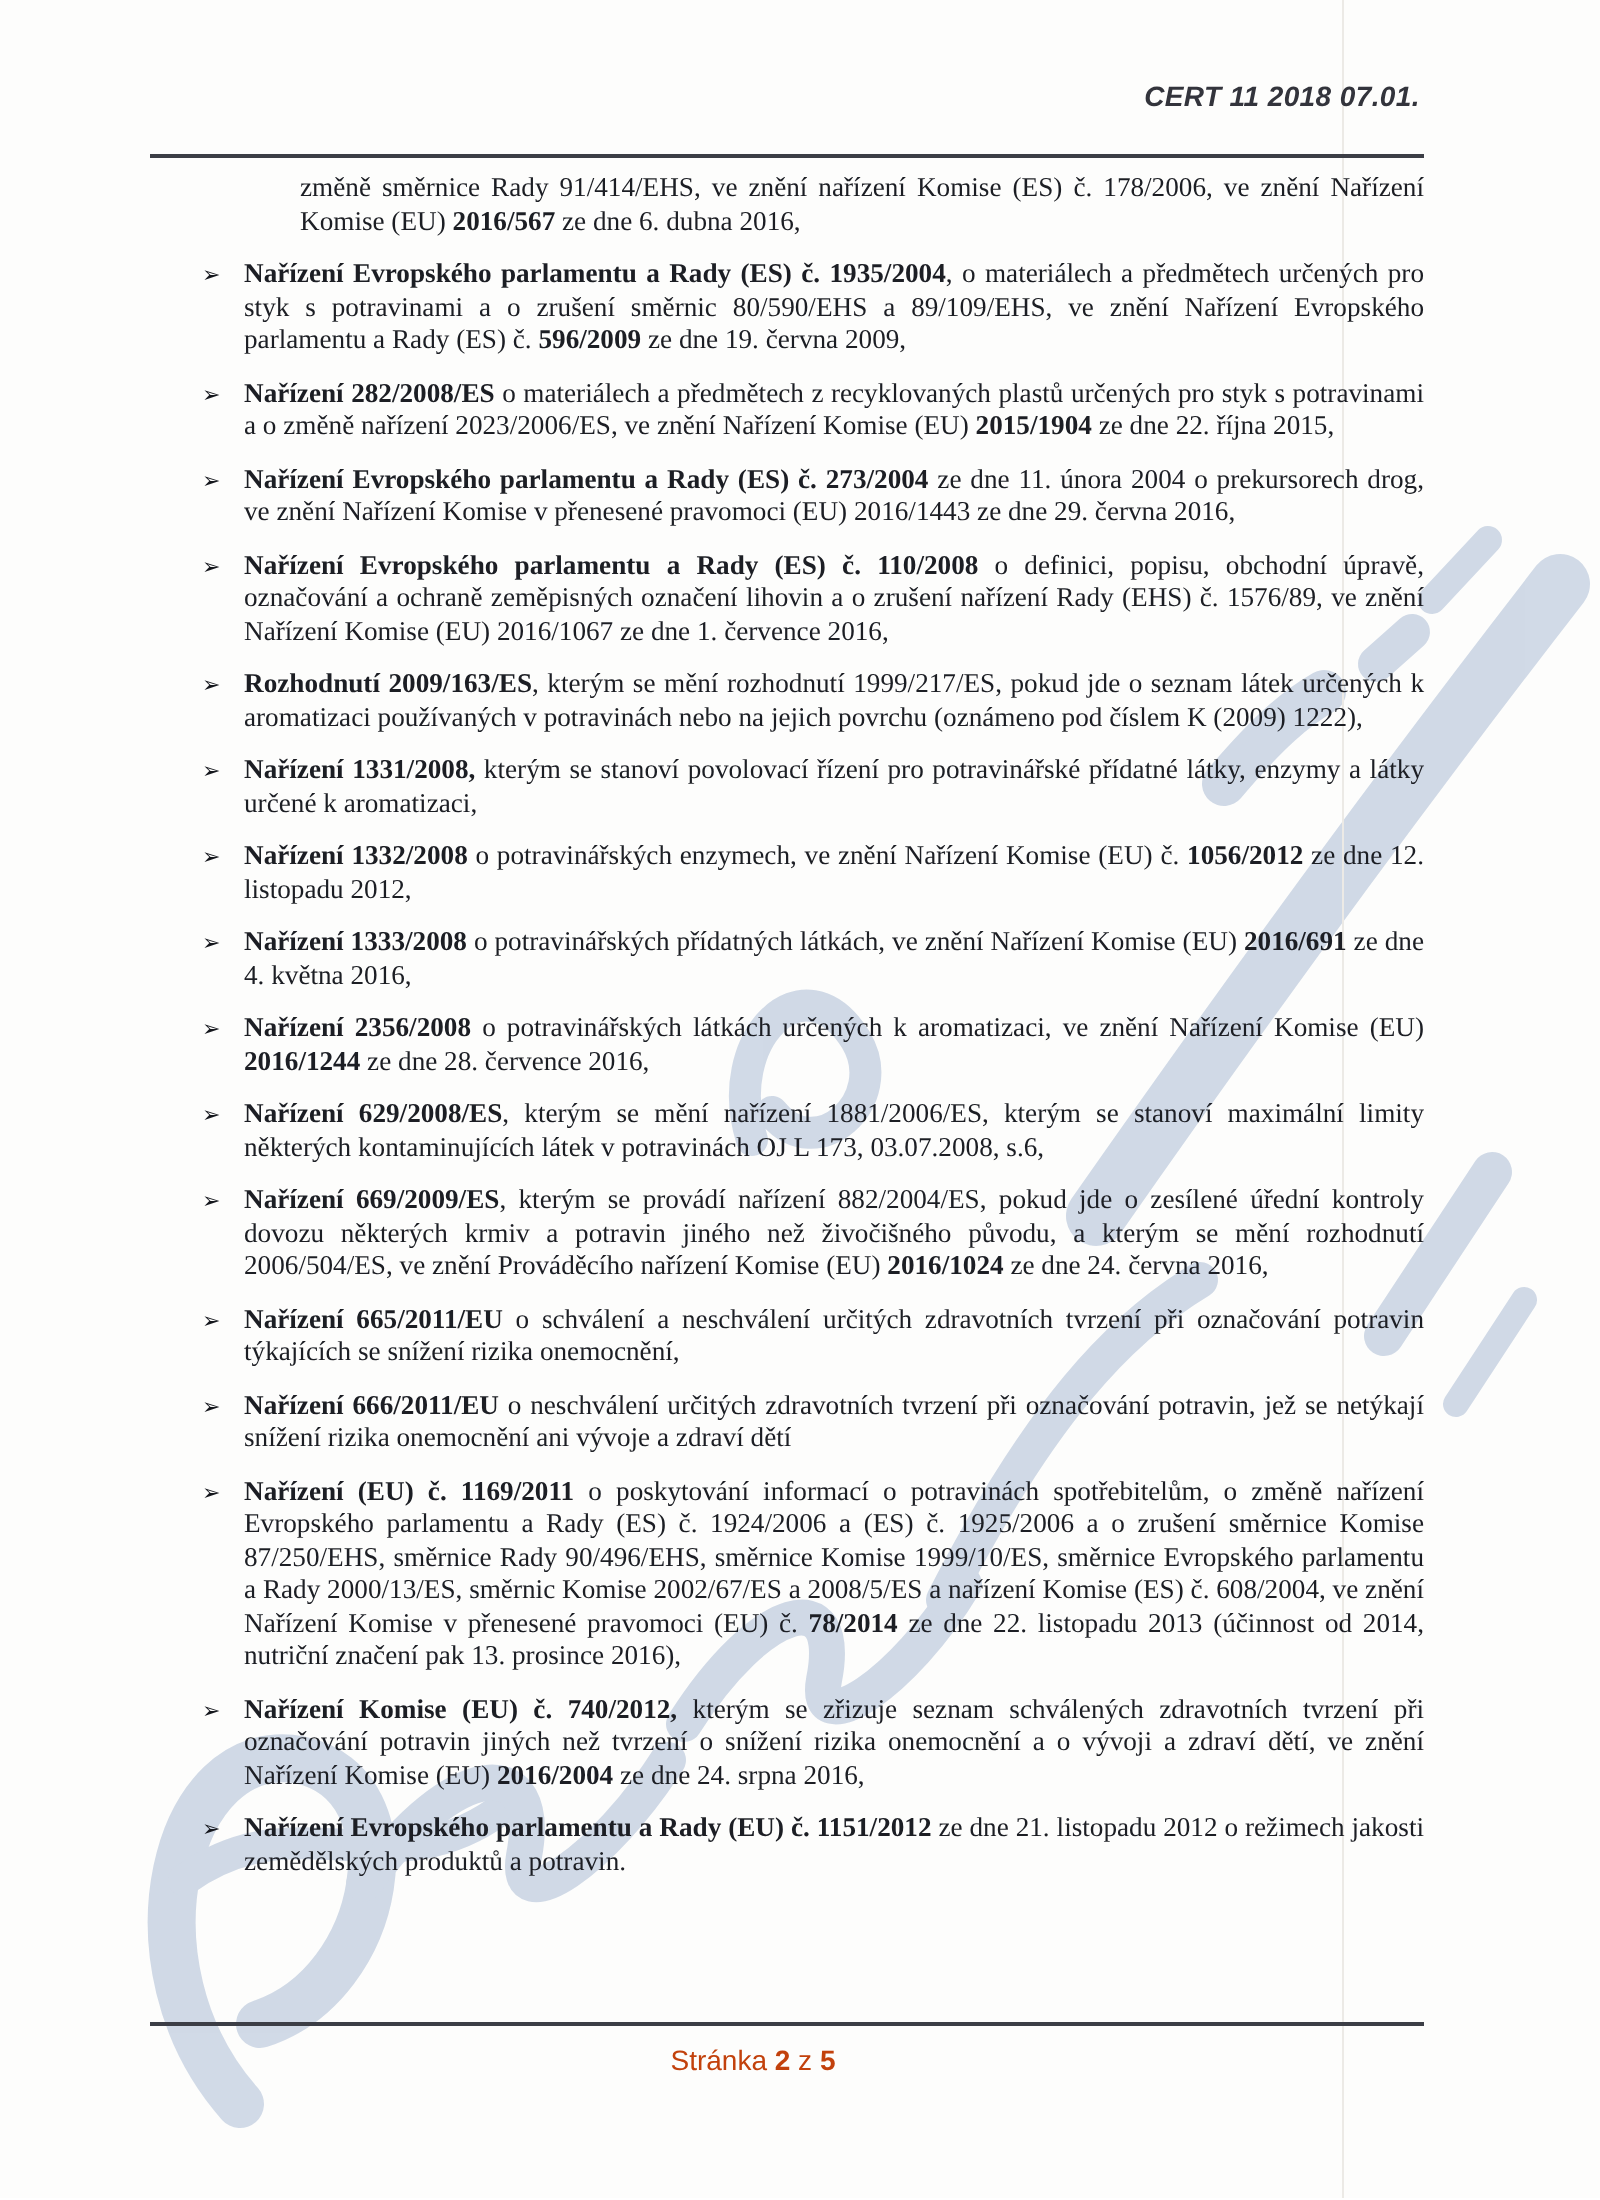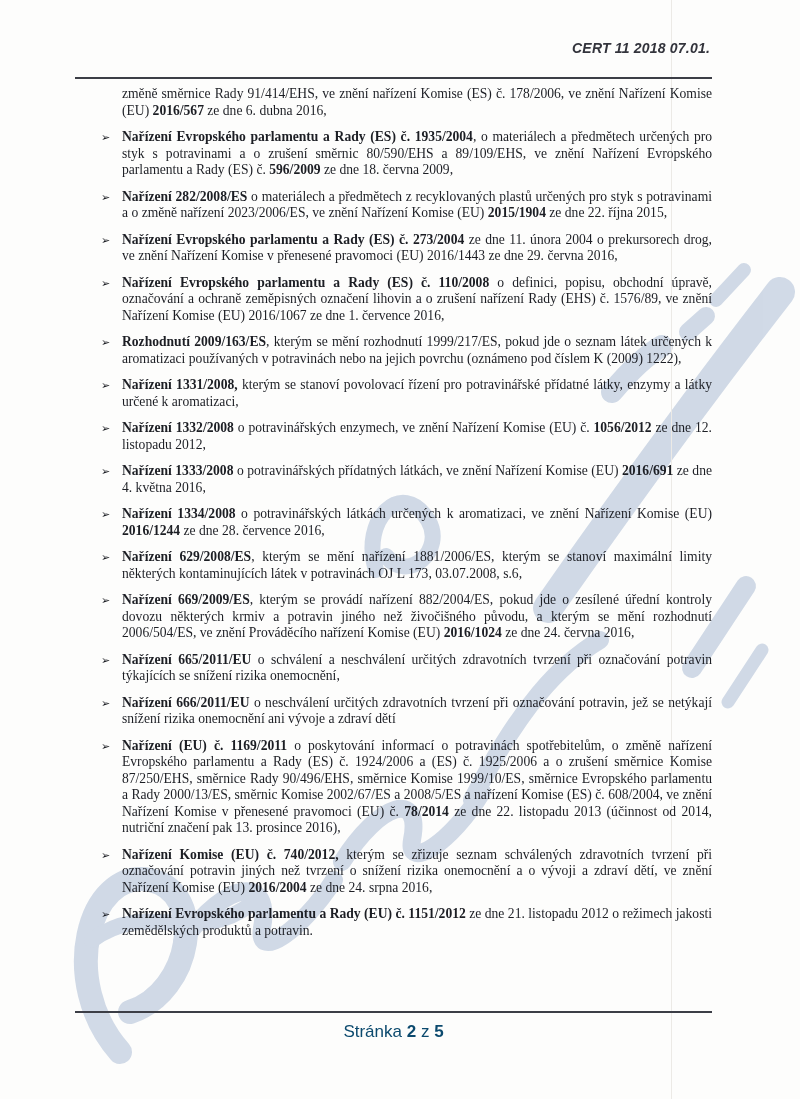--- a/index.html
+++ b/index.html
@@ -30,34 +30,34 @@
   .rule{
     position:absolute; left:75px; width:637px; height:2px;
     background:var(--rule); z-index:3;
   }
   .rule-top{top:77px;}
   .rule-bottom{top:1011px;}
   .content{
     position:absolute; left:122px; top:86px; width:590px; z-index:3;
     font-size:13.6px; line-height:16.5px; text-align:justify;
   }
-  .intro{margin-bottom:10px;}
+  .intro{margin-bottom:10px;margin-left:28px;}
   .item{position:relative; margin-bottom:10px;}
   .marker{
     position:absolute; left:-21px; top:1px;
     font-family:"DejaVu Sans", sans-serif;
     font-size:11px; line-height:16.5px; color:#14161c;
   }
   .itext{display:block;}
   .b{font-weight:bold;}
   .page-footer{
-    position:absolute; top:1022px; left:75px; width:637px; z-index:3;
+    position:absolute; top:1022px; left:58px; width:637px; z-index:3;
     text-align:center;
     font-family:"Liberation Sans", sans-serif;
-    font-size:17px; color:#0c4a6e;
+    font-size:14px; color:#c2410c;
   }
 </style>
 </head>
 <body>
 
 <div class="page">
 
   <svg class="watermark" viewBox="0 0 800 1100" xmlns="http://www.w3.org/2000/svg" aria-hidden="true">
     <g fill="none" stroke="#ccd6e4" stroke-linecap="round" opacity="0.9">
 
@@ -83,21 +83,21 @@
 
   <div class="doc-code">CERT 11 2018 07.01.</div>
 
   <div class="rule rule-top"></div>
 
   <div class="content">
     <p class="intro"><span>změně směrnice Rady 91/414/EHS, ve znění nařízení Komise (ES) č. 178/2006, ve znění Nařízení Komise (EU) </span><span class="b">2016/567</span><span> ze dne 6. dubna 2016,</span></p>
     <div>
         <div class="item">
           <span class="marker">➢</span>
-          <p class="itext"><span class="b">Nařízení Evropského parlamentu a Rady (ES) č. 1935/2004</span><span>, o materiálech a předmětech určených pro styk s potravinami a o zrušení směrnic 80/590/EHS a 89/109/EHS, ve znění Nařízení Evropského parlamentu a Rady (ES) č. </span><span class="b">596/2009</span><span> ze dne 18. června 2009,</span></p>
+          <p class="itext"><span class="b">Nařízení Evropského parlamentu a Rady (ES) č. 1935/2004</span><span>, o materiálech a předmětech určených pro styk s potravinami a o zrušení směrnic 80/590/EHS a 89/109/EHS, ve znění Nařízení Evropského parlamentu a Rady (ES) č. </span><span class="b">596/2009</span><span> ze dne 19. června 2009,</span></p>
         </div>
         <div class="item">
           <span class="marker">➢</span>
           <p class="itext"><span class="b">Nařízení 282/2008/ES</span><span> o materiálech a předmětech z recyklovaných plastů určených pro styk s potravinami a o změně nařízení 2023/2006/ES, ve znění Nařízení Komise (EU) </span><span class="b">2015/1904</span><span> ze dne 22. října 2015,</span></p>
         </div>
         <div class="item">
           <span class="marker">➢</span>
           <p class="itext"><span class="b">Nařízení Evropského parlamentu a Rady (ES) č. 273/2004</span><span> ze dne 11. února 2004 o prekursorech drog, ve znění Nařízení Komise v přenesené pravomoci (EU) 2016/1443 ze dne 29. června 2016,</span></p>
         </div>
         <div class="item">
@@ -115,21 +115,21 @@
         <div class="item">
           <span class="marker">➢</span>
           <p class="itext"><span class="b">Nařízení 1332/2008</span><span> o potravinářských enzymech, ve znění Nařízení Komise (EU) č. </span><span class="b">1056/2012</span><span> ze dne 12. listopadu 2012,</span></p>
         </div>
         <div class="item">
           <span class="marker">➢</span>
           <p class="itext"><span class="b">Nařízení 1333/2008</span><span> o potravinářských přídatných látkách, ve znění Nařízení Komise (EU) </span><span class="b">2016/691</span><span> ze dne 4. května 2016,</span></p>
         </div>
         <div class="item">
           <span class="marker">➢</span>
-          <p class="itext"><span class="b">Nařízení 1334/2008</span><span> o potravinářských látkách určených k aromatizaci, ve znění Nařízení Komise (EU) </span><span class="b">2016/1244</span><span> ze dne 28. července 2016,</span></p>
+          <p class="itext"><span class="b">Nařízení 2356/2008</span><span> o potravinářských látkách určených k aromatizaci, ve znění Nařízení Komise (EU) </span><span class="b">2016/1244</span><span> ze dne 28. července 2016,</span></p>
         </div>
         <div class="item">
           <span class="marker">➢</span>
           <p class="itext"><span class="b">Nařízení 629/2008/ES</span><span>, kterým se mění nařízení 1881/2006/ES, kterým se stanoví maximální limity některých kontaminujících látek v potravinách  OJ L 173, 03.07.2008, s.6,</span></p>
         </div>
         <div class="item">
           <span class="marker">➢</span>
           <p class="itext"><span class="b">Nařízení 669/2009/ES</span><span>, kterým se provádí nařízení  882/2004/ES, pokud jde o zesílené úřední kontroly dovozu některých krmiv a potravin jiného než živočišného původu, a kterým se mění rozhodnutí 2006/504/ES, ve znění Prováděcího nařízení Komise (EU) </span><span class="b">2016/1024</span><span> ze dne 24. června 2016,</span></p>
         </div>
         <div class="item">

